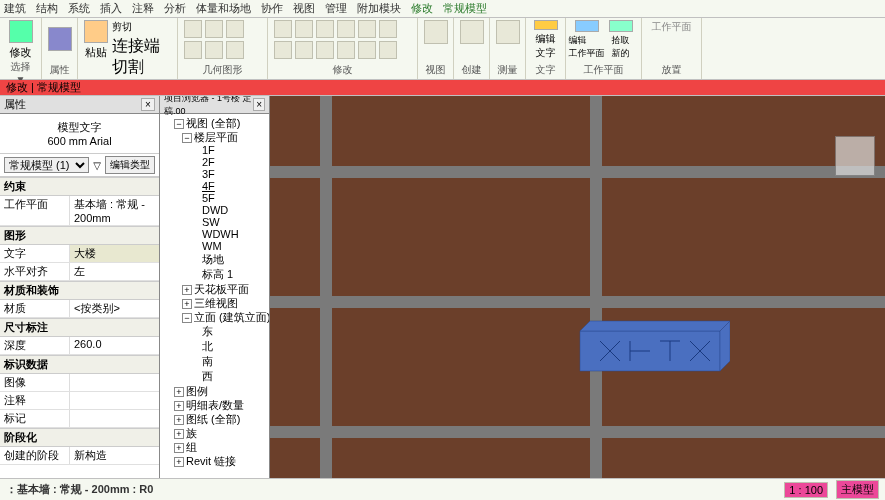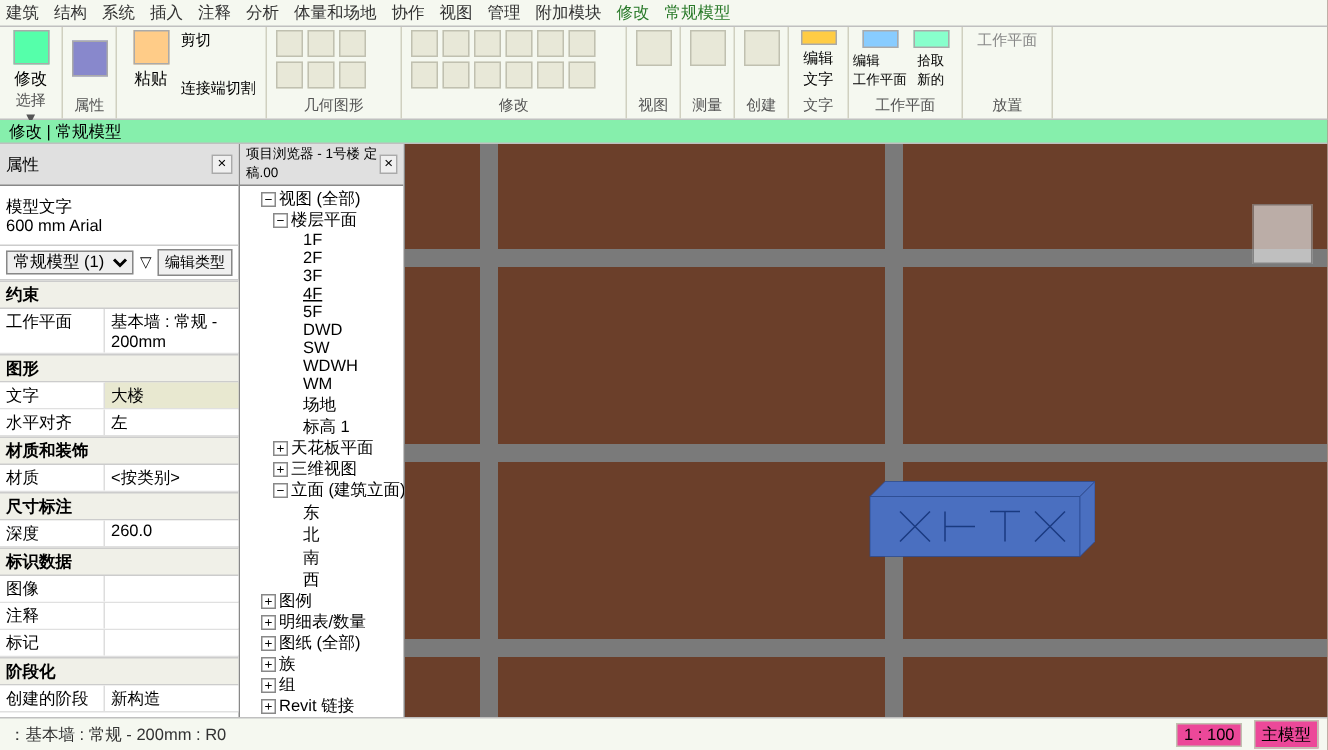--- a/index.html
+++ b/index.html
@@ -7,26 +7,26 @@
 .menubar { height: 18px; background: #f5f8f0; border-bottom: 1px solid #c0c0c0; display: flex; align-items: center; padding: 0 4px; gap: 10px; }
 .menubar span { color: #333; cursor: pointer; }
 .menubar span.active { color: #2a7a2a; }
 .ribbon { height: 62px; background: #f5f8f0; border-bottom: 1px solid #c0c0c0; display: flex; }
 .ribbon-group { border-right: 1px solid #d0d0c0; padding: 2px 6px; display: flex; flex-direction: column; justify-content: space-between; align-items: center; }
 .ribbon-group-icons { display: flex; gap: 3px; flex-wrap: wrap; align-items: flex-start; }
 .ribbon-group-label { color: #555; font-size: 10px; text-align: center; }
 .ribbon-btn-lg { width: 32px; height: 40px; display: flex; flex-direction: column; align-items: center; justify-content: center; cursor: pointer; }
 .ribbon-btn-lg .ico { width: 24px; height: 24px; background: #ddd; border: 1px solid #aaa; margin-bottom: 2px; }
 .ribbon-btn-sm { width: 18px; height: 18px; background: #e8e8d8; border: 1px solid #c0c0b0; cursor: pointer; }
-.ribbon-col { display: flex; flex-direction: column; gap: 18px; }
+.ribbon-col { display: flex; flex-direction: column; gap: 2px; }
 .main-area { flex: 1; display: flex; overflow: hidden; }
 .props-panel { width: 160px; background: #fff; border-right: 1px solid #888; display: flex; flex-direction: column; }
-.panel-hdr { height: 28px; background: #e0e0e0; border-bottom: 1px solid #888; display: flex; align-items: center; padding: 0 4px; justify-content: space-between; }
+.panel-hdr { height: 18px; background: #e0e0e0; border-bottom: 1px solid #888; display: flex; align-items: center; padding: 0 4px; justify-content: space-between; }
 .panel-hdr .x { cursor: pointer; width: 14px; text-align: center; background: #f0f0f0; border: 1px solid #aaa; font-size: 10px; }
-.type-sel { padding: 6px 4px; border-bottom: 1px solid #ccc; }
+.type-sel { padding: 6px 4px; border-bottom: 1px solid #ccc; text-align: center; }
 .type-row { display: flex; align-items: center; gap: 4px; padding: 2px 4px; border-bottom: 1px solid #ccc; }
 .type-row select { flex: 1; font-size: 11px; border: 1px solid #888; }
 .edit-type-btn { font-size: 10px; border: 1px solid #888; background: #f0f0f0; padding: 1px 4px; cursor: pointer; }
 .prop-cat { background: #f0f0e8; padding: 1px 4px; font-weight: bold; border-top: 1px solid #ccc; border-bottom: 1px solid #ccc; }
 .prop-row { display: flex; border-bottom: 1px solid #e0e0e0; }
 .prop-row .k { width: 70px; padding: 1px 4px; background: #fff; border-right: 1px solid #ddd; }
 .prop-row .v { flex: 1; padding: 1px 4px; background: #fff; }
 .prop-row.highlight .v { background: #e8e8d0; }
 .browser-panel { width: 110px; background: #fff; border-right: 1px solid #888; display: flex; flex-direction: column; overflow: hidden; }
 .tree { padding: 2px; overflow: auto; font-size: 10px; }
@@ -34,24 +34,24 @@
 .tree-node .exp { display: inline-block; width: 10px; height: 10px; border: 1px solid #888; text-align: center; line-height: 8px; font-size: 9px; margin-right: 2px; }
 .tree-leaf { padding-left: 26px; }
 .viewport { flex: 1; background: #6b3f2a; position: relative; overflow: hidden; }
 .beam { position: absolute; background: #7a7a7a; }
 .beam.h { height: 12px; width: 100%; }
 .beam.v { width: 12px; height: 100%; }
 .model3d { position: absolute; left: 300px; top: 220px; width: 160px; height: 70px; }
 .model3d svg { width: 100%; height: 100%; }
 .viewcube { position: absolute; right: 10px; top: 40px; width: 40px; height: 40px; background: #ddd; border: 1px solid #888; opacity: 0.7; }
 .statusbar { height: 22px; background: #f5f8f0; border-top: 1px solid #c0c0c0; display: flex; align-items: center; padding: 0 6px; justify-content: space-between; }
-.statusbar-left { color: #333; }
+.statusbar-left { color: #333; font-weight: bold; }
 .statusbar-mid { display: flex; gap: 8px; align-items: center; font-size: 10px; }
 .statusbar-mid .sb-item { border: 1px solid #c0c0b0; padding: 1px 4px; background: #ec4899; }
-.toolstrip { height: 16px; background: #86efac; border-bottom: 1px solid #c0c0c0; }
+.toolstrip { height: 16px; background: #ef4444; border-bottom: 1px solid #c0c0c0; }
 </style>
 </head>
 <body>
 
 <div class="menubar" id="menubar">
     <span>建筑</span>
     <span>结构</span>
     <span>系统</span>
     <span>插入</span>
     <span>注释</span>
@@ -80,21 +80,21 @@
     <div class="ribbon-group-label">属性</div>
   </div>
   <div class="ribbon-group" style="width:100px;">
     <div style="display:flex;gap:4px;">
       <div class="ribbon-btn-lg">
           <div class="ico" style="background:#fc8"></div>
           <span>粘贴</span>
         </div>
       <div class="ribbon-col">
         <span style="font-size:10px;">剪切</span>
-        <span style="font-size:10px;text-align:right;">连接端切割</span>
+        <span style="font-size:16px;">连接端切割</span>
         <span style="font-size:10px;">连接</span>
       </div>
     </div>
     <div class="ribbon-group-label">剪贴板</div>
   </div>
   <div class="ribbon-group" style="width:90px;">
     <div class="ribbon-group-icons">
       <div class="ribbon-btn-sm"></div>
       <div class="ribbon-btn-sm"></div>
       <div class="ribbon-btn-sm"></div>
@@ -120,25 +120,25 @@
       <div class="ribbon-btn-sm"></div>
     </div>
     <div class="ribbon-group-label">修改</div>
   </div>
   <div class="ribbon-group" style="width:36px;">
     <div class="ribbon-btn-sm" style="width:24px;height:24px;"></div>
     <div class="ribbon-group-label">视图</div>
   </div>
   <div class="ribbon-group" style="width:36px;">
     <div class="ribbon-btn-sm" style="width:24px;height:24px;"></div>
+    <div class="ribbon-group-label">创建</div>
+  </div>
+  <div class="ribbon-group" style="width:36px;">
+    <div class="ribbon-btn-sm" style="width:24px;height:24px;"></div>
     <div class="ribbon-group-label">测量</div>
-  </div>
-  <div class="ribbon-group" style="width:36px;">
-    <div class="ribbon-btn-sm" style="width:24px;height:24px;"></div>
-    <div class="ribbon-group-label">创建</div>
   </div>
   <div class="ribbon-group" style="width:40px;">
     <div class="ribbon-btn-lg">
         <div class="ico" style="background:#fc4"></div>
         <span style="white-space:pre;font-size:10px;">编辑
 文字</span>
       </div>
     <div class="ribbon-group-label">文字</div>
   </div>
   <div class="ribbon-group" style="width:76px;">

